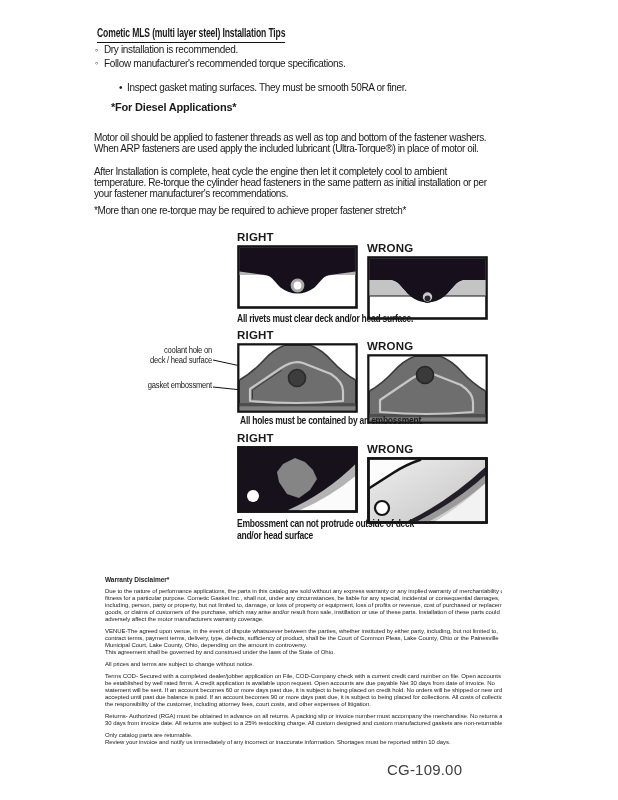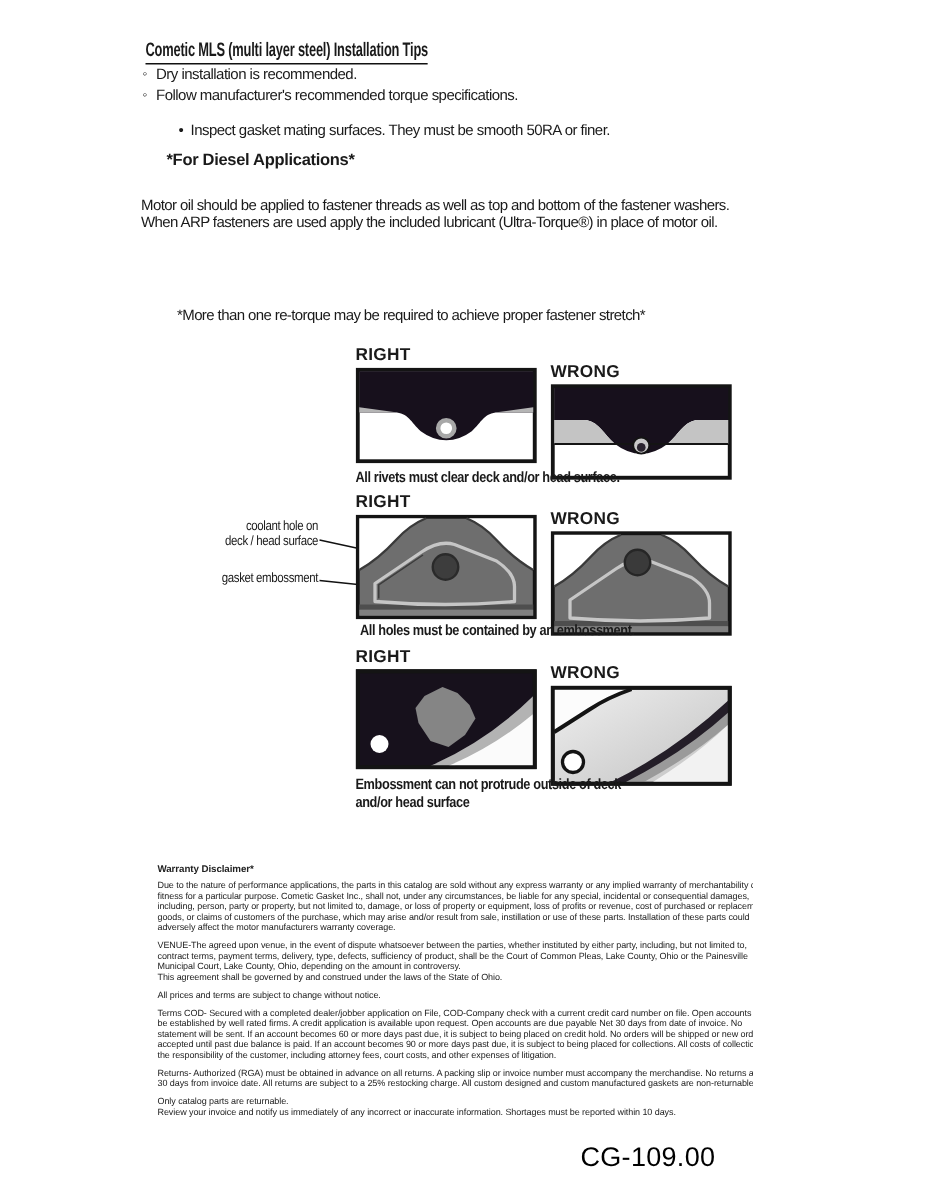--- a/index.html
+++ b/index.html
@@ -14,54 +14,55 @@
   .bullets{left:95px;top:43px;font-size:10px;line-height:13px;letter-spacing:-0.35px;}
   .subbullets{left:119px;top:82px;font-size:10px;line-height:12.5px;letter-spacing:-0.35px;}
   .brow{white-space:nowrap;}
   .bmark{display:inline-block;width:9px;font-size:9px;vertical-align:0.5px;}
   .smark{display:inline-block;width:8px;font-size:10px;}
   
   .diesel-h{left:111px;top:101px;font-size:11px;font-weight:bold;letter-spacing:-0.2px;white-space:nowrap;}
   .para{left:94px;font-size:10px;line-height:11px;letter-spacing:-0.4px;width:402px;}
   .p1{top:132px;}
   .p2{top:166px;}
-  .note{top:205px;white-space:nowrap;margin-left:24px;}
+  .note{top:205px;white-space:nowrap;}
   
   .dg-h{width:121px;text-align:left;font-size:11.5px;font-weight:bold;letter-spacing:0.2px;}
   .col1{left:237px;}
   .col2{left:367px;margin-top:11px;}
   .cap{font-size:10px;font-weight:bold;letter-spacing:-0.3px;white-space:nowrap;
        transform:scaleX(.85);transform-origin:0 0;line-height:11.5px;}
   .ann{width:112px;left:100px;text-align:right;font-size:9px;line-height:9.5px;letter-spacing:-0.3px;
        transform:scaleX(.85);transform-origin:100% 0;}
   svg{display:block;}
   
   .disc{left:105px;top:576px;width:414px;font-size:6px;line-height:7px;letter-spacing:-0.05px;color:#222;}
   .disc .hd{font-size:6.5px;font-weight:bold;margin-bottom:5px;}
   .disc p{margin:0 0 5px 0;}
   .disc p.tight{margin:0;}
-  .footer-code{left:387px;top:761px;font-size:18px;color:#000000;letter-spacing:0.2px;}
+  .footer-code{left:387px;top:761px;font-size:15px;color:#404040;letter-spacing:0.2px;}
 </style>
 </head>
 <body>
 
 <div class="page">
 
   <div class="abs title">Cometic MLS (multi layer steel) Installation Tips</div>
 
   <div class="abs bullets">
     <div class="brow"><span class="bmark">◦</span><span>Dry installation is recommended.</span></div>
     <div class="brow"><span class="bmark">◦</span><span>Follow manufacturer's recommended torque specifications.</span></div>
   </div>
   <div class="abs subbullets">
     <div class="brow"><span class="smark">•</span><span>Inspect gasket mating surfaces.  They must be smooth 50RA or finer.</span></div>
   </div>
 
   <div class="abs diesel-h">*For Diesel Applications*</div>
   <div class="abs para p1">Motor oil should be applied to fastener threads as well as top and bottom of the fastener washers. When ARP fasteners are used apply the included lubricant (Ultra-Torque®) in place of motor oil.</div>
+  <div class="abs para p2">After Installation is complete, heat cycle the engine then let it completely cool to ambient temperature. Re-torque the cylinder head fasteners in the same pattern as initial installation or per your fastener manufacturer's recommendations.</div>
   <div class="abs para note">*More than one re-torque may be required to achieve proper fastener stretch*</div>
 
   <div class="abs dg-h col1" style="top:231px;">RIGHT</div>
   <div class="abs dg-h col2" style="top:231px;">WRONG</div>
 
   <div class="abs col1" style="top:245px;">
     <svg width="121" height="64" viewBox="0 0 121 64">
       <rect x="1.5" y="1.5" width="118" height="61" fill="#ffffff" stroke="#141414" stroke-width="2.6"></rect>
       <path d="M2.5,2.5 H118.5 V30 L95,30 C86,30 84,36.5 77.5,42.5 Q69.5,48.5 60.5,48.5 Q51.5,48.5 43.5,42.5 C37,36.5 35,30 26,30 L2.5,30 Z" fill="#17101c"></path>
       <polygon points="2.5,26.5 28,30 2.5,30" fill="#b5b5b5"></polygon>

